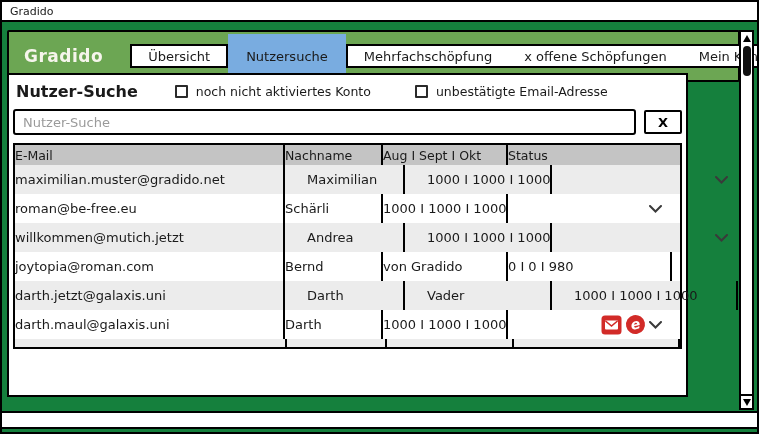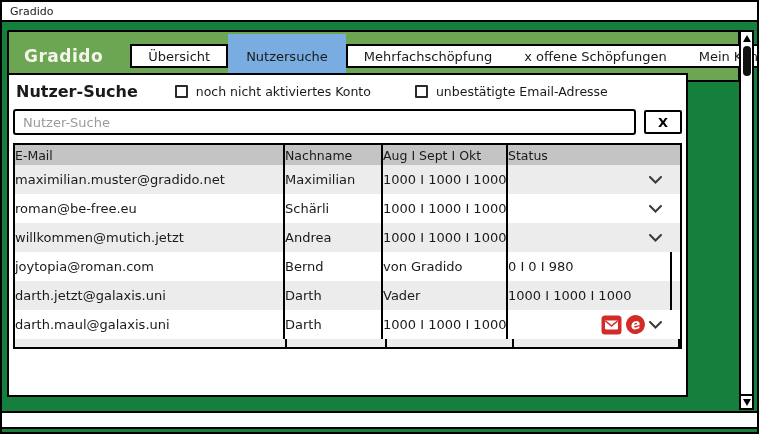--- a/index.html
+++ b/index.html
@@ -57,21 +57,21 @@
 
   
   .table { margin-top:8px; border:2px solid #000; }
   .trow { display:grid; grid-template-columns:270px 98px 125px 164px 1fr; }
   .trow > div { border-right:2px solid #000; display:flex; align-items:center;
                 font-size:13px; white-space:nowrap; overflow:hidden; }
   .trow > div:last-child { border-right:none; }
   .trow.head { background:#C4C4C4; height:20px; }
   .trow.head > div { font-size:12.5px; }
   .trow.body { height:29px; }
-  .trow.body.odd { background:#ECECEC; }
+  .trow.body.odd { background:#ECECEC;gap:22px; }
   .status-cell { justify-content:flex-end; padding-right:10px; gap:4px; }
   .partial-row { height:8px; background:#ECECEC; border-top:0; position:relative; }
   .partial-row .sep { position:absolute; top:0; bottom:0; width:2px; background:#000; }
 
   .chevron { flex:none; display:block; }
   .mail-icon { flex:none; display:block; }
   .mail-icon.gap-lg { margin-right:14px; }
   .e-badge { flex:none; width:19px; height:19px; border-radius:50%; background:#D22B28;
              color:#fff; font-weight:bold; font-style:italic; font-size:14px; line-height:19px;
              text-align:center; transform:rotate(-12deg); }

